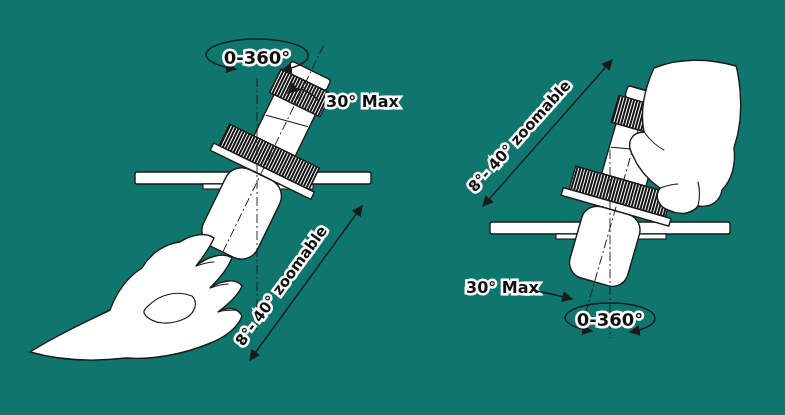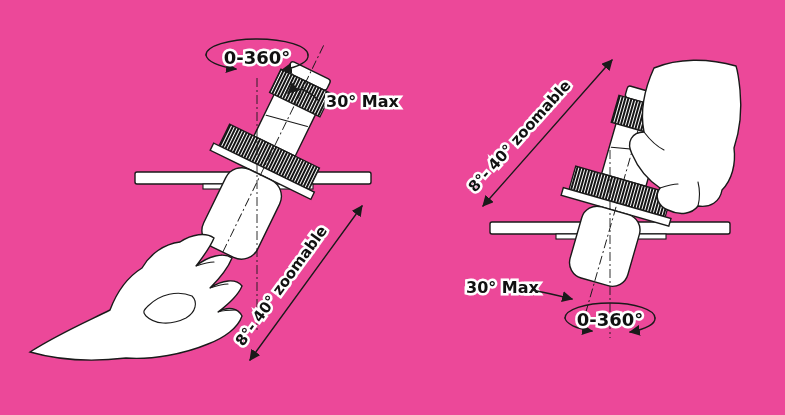--- a/index.html
+++ b/index.html
@@ -1,17 +1,17 @@
 <!DOCTYPE html>
 <html><head>
 <meta charset="utf-8">
 <style>
   html,body{margin:0;padding:0;background:#ffffff;}
   .stage{
-    width:785px;height:415px;position:relative;background:#ec4899;overflow:hidden;
+    width:785px;height:415px;position:relative;background:#0f766e;overflow:hidden;
     font-family:"DejaVu Sans","Liberation Sans",sans-serif;
   }
   svg{display:block;}
   .ink{stroke:#1a1a1a;fill:none;stroke-width:1.4;stroke-linecap:round;stroke-linejoin:round;}
   .fillw{fill:#ffffff;stroke:#1a1a1a;stroke-width:1.4;}
   .knurl{fill:url(#knurl);stroke:#1a1a1a;stroke-width:1.3;}
   .axis{stroke:#1a1a1a;stroke-width:0.9;fill:none;stroke-dasharray:9 3 2 3;}
   .lbl{font:700 15px "DejaVu Sans","Liberation Sans",sans-serif;fill:#111111;}
   .lbl-lg{font:700 18px "DejaVu Sans","Liberation Sans",sans-serif;fill:#111111;}
   .lbl-md{font:700 16px "DejaVu Sans","Liberation Sans",sans-serif;fill:#111111;}

